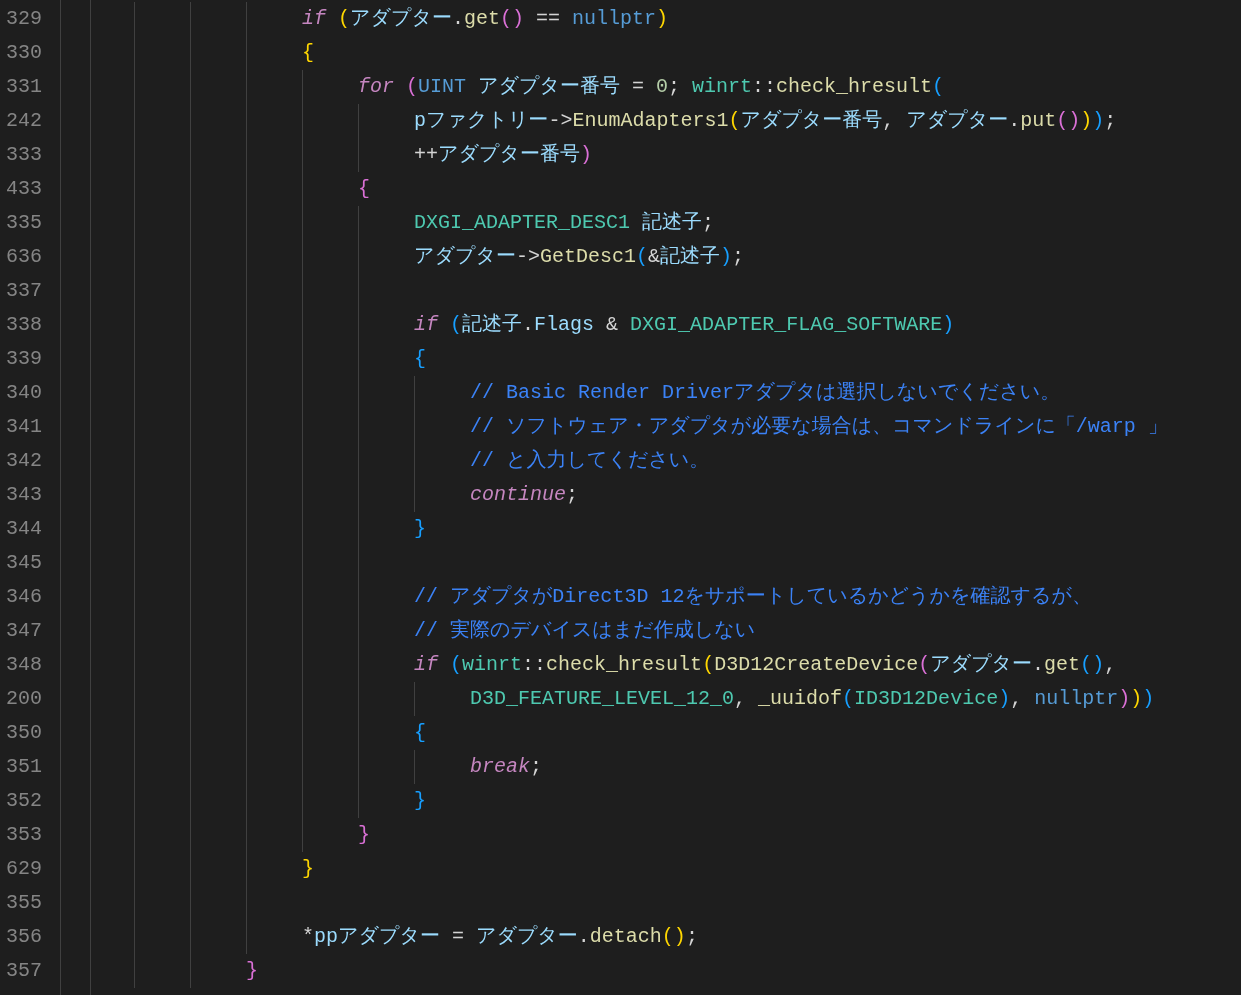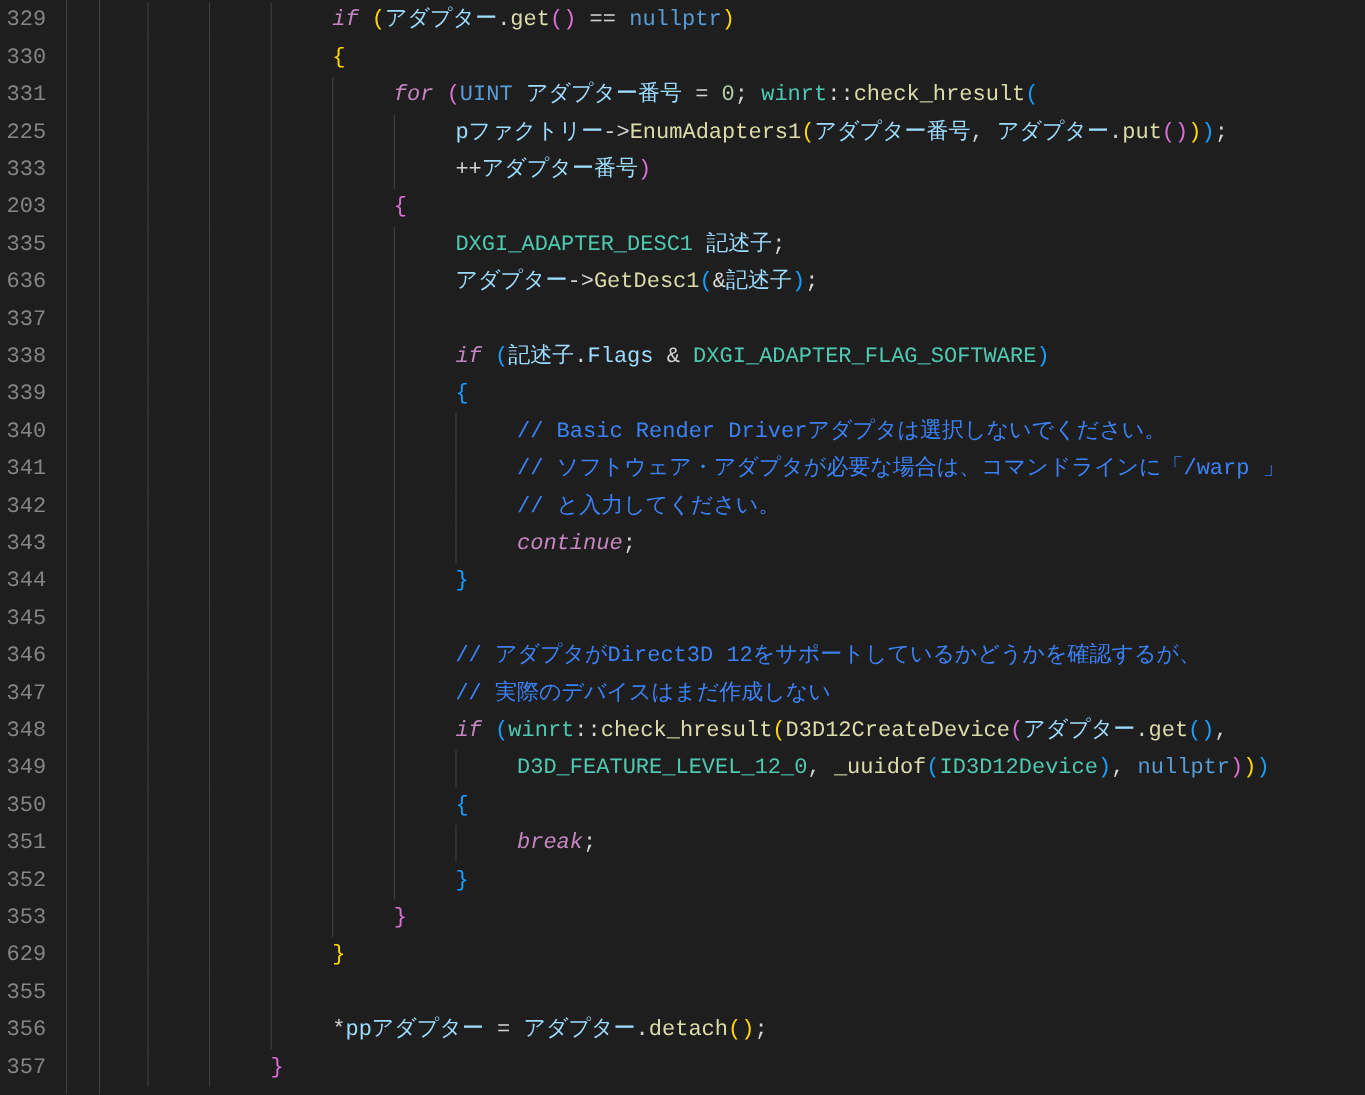--- a/index.html
+++ b/index.html
@@ -59,38 +59,38 @@
   .op   { color: #d4d4d4; }
 </style>
 </head>
 <body>
 
 <div class="editor">
   <div class="gutter" id="gutter">
       <div class="gutter-line">329</div>
       <div class="gutter-line">330</div>
       <div class="gutter-line">331</div>
-      <div class="gutter-line">225</div>
+      <div class="gutter-line">242</div>
       <div class="gutter-line">333</div>
-      <div class="gutter-line">203</div>
+      <div class="gutter-line">433</div>
       <div class="gutter-line">335</div>
       <div class="gutter-line">636</div>
       <div class="gutter-line">337</div>
       <div class="gutter-line">338</div>
       <div class="gutter-line">339</div>
       <div class="gutter-line">340</div>
       <div class="gutter-line">341</div>
       <div class="gutter-line">342</div>
       <div class="gutter-line">343</div>
       <div class="gutter-line">344</div>
       <div class="gutter-line">345</div>
       <div class="gutter-line">346</div>
       <div class="gutter-line">347</div>
       <div class="gutter-line">348</div>
-      <div class="gutter-line">349</div>
+      <div class="gutter-line">200</div>
       <div class="gutter-line">350</div>
       <div class="gutter-line">351</div>
       <div class="gutter-line">352</div>
       <div class="gutter-line">353</div>
       <div class="gutter-line">629</div>
       <div class="gutter-line">355</div>
       <div class="gutter-line">356</div>
       <div class="gutter-line">357</div>
     </div>
   <div class="rulers" id="rulers">

